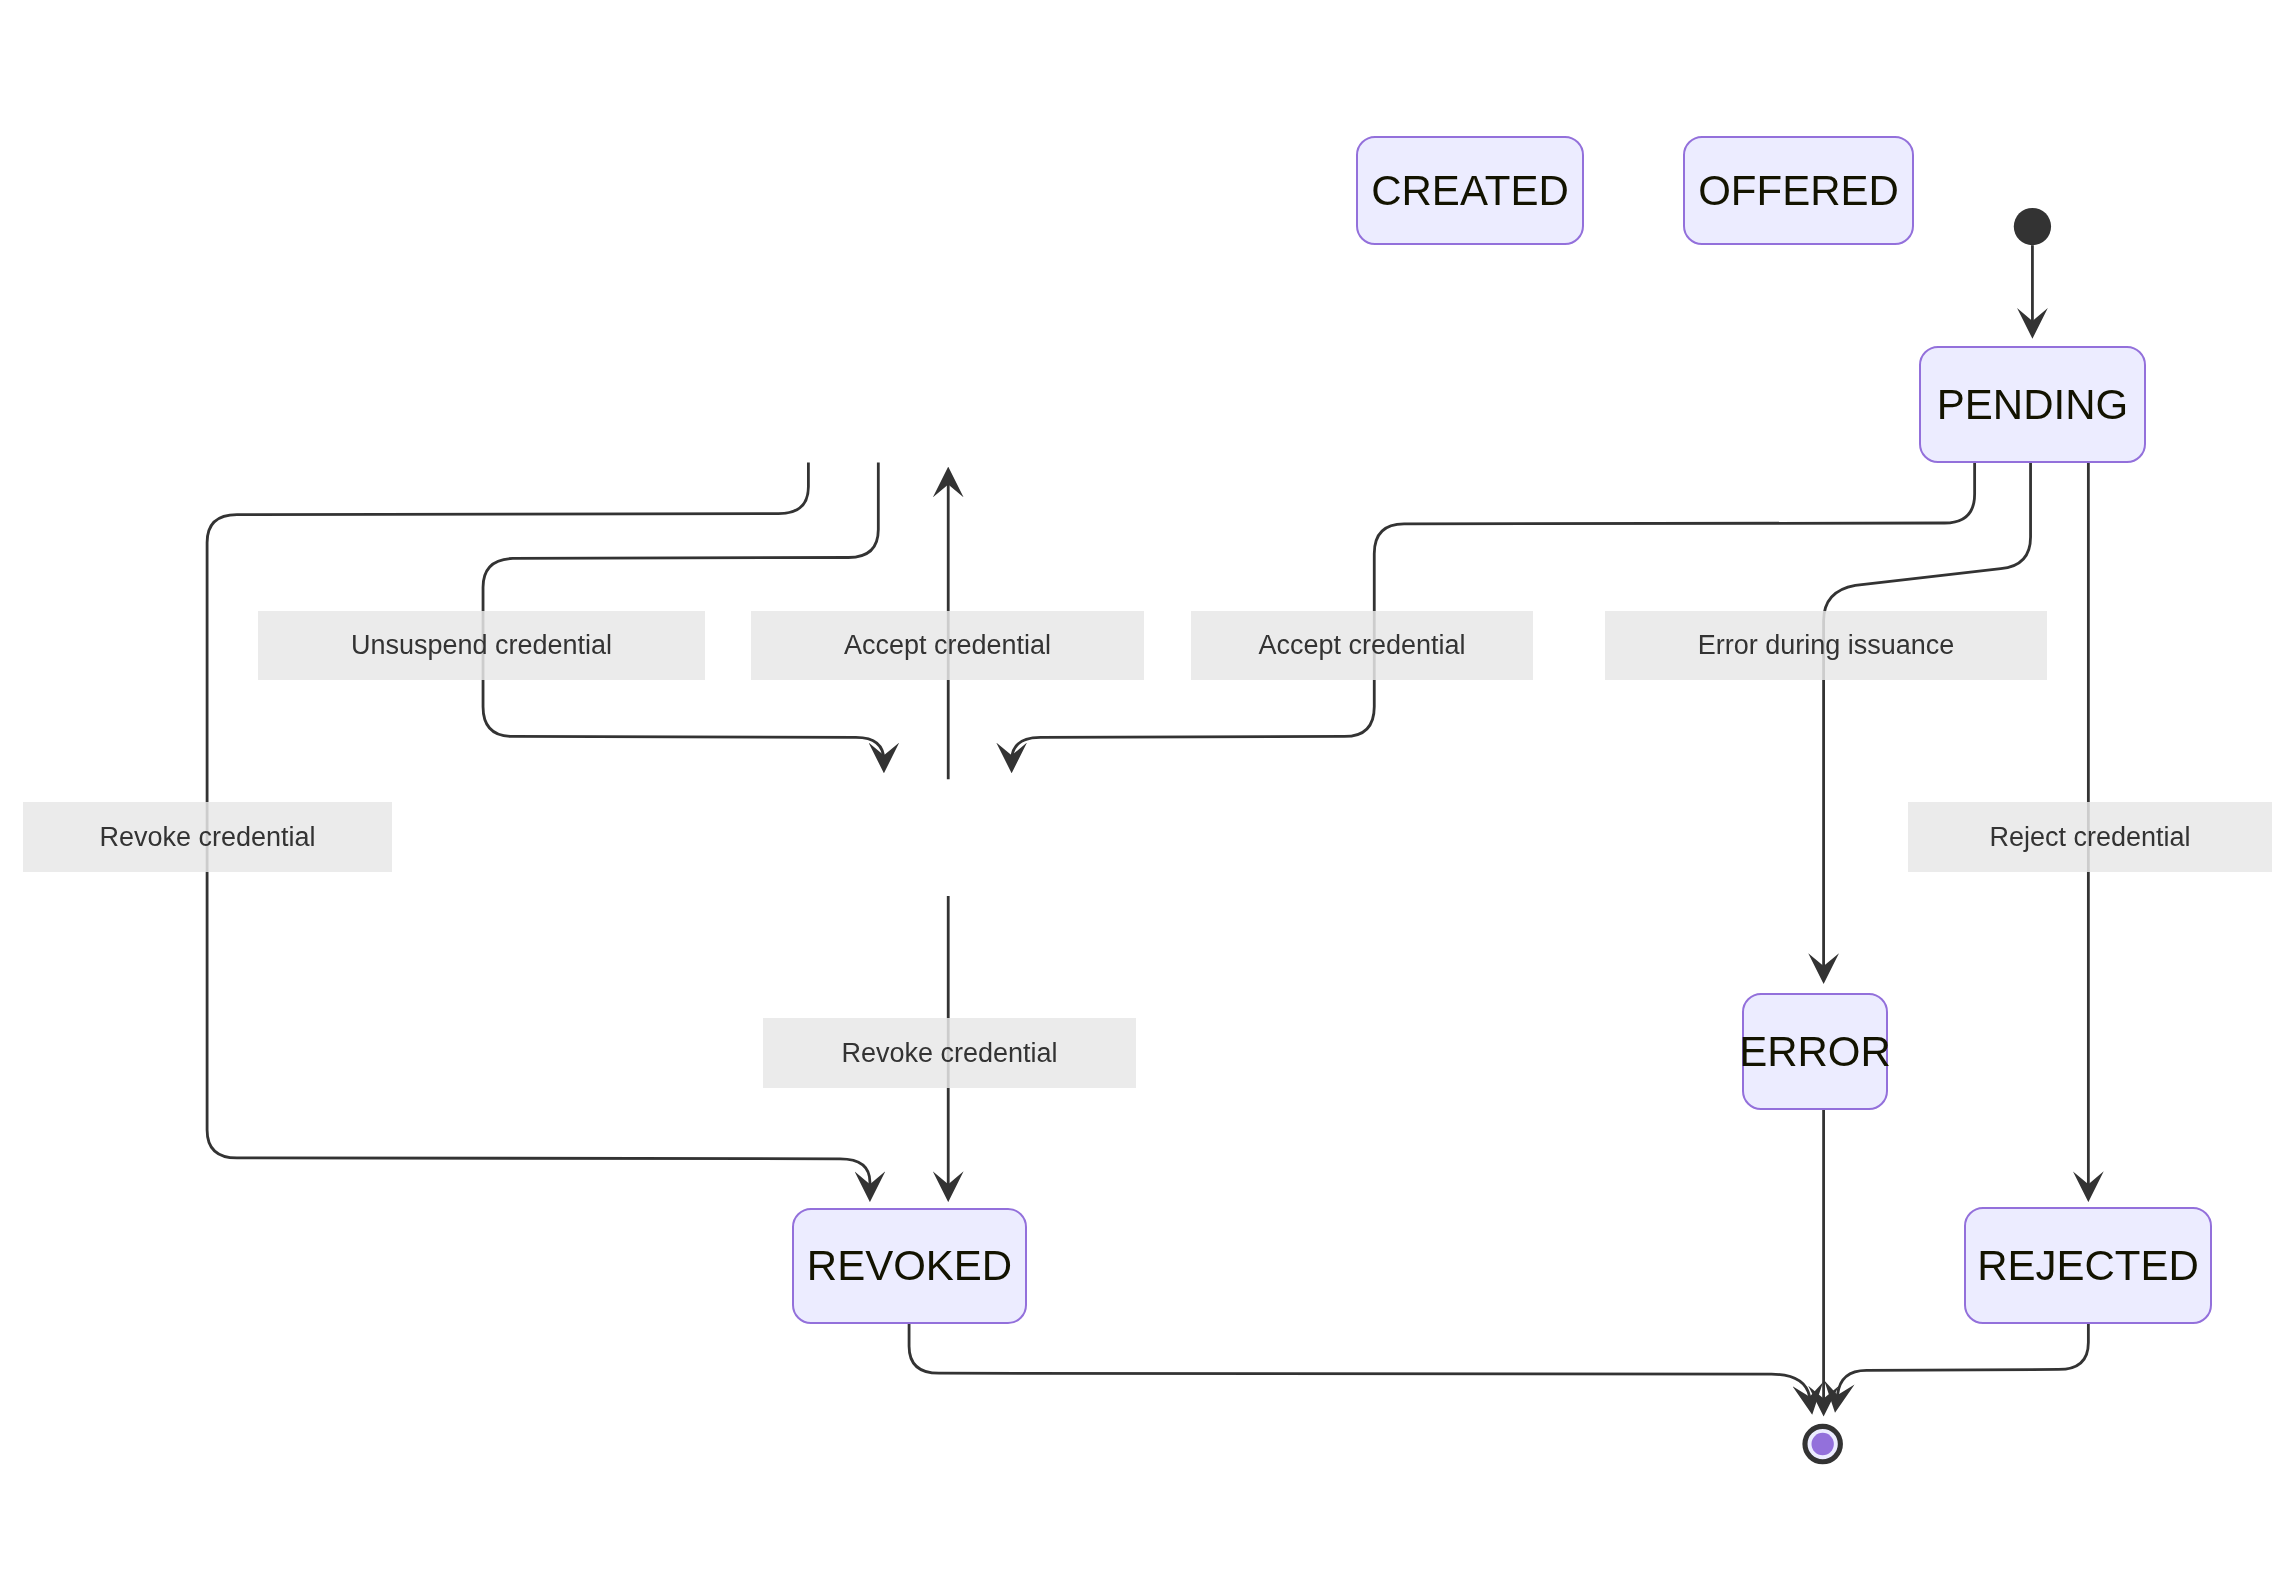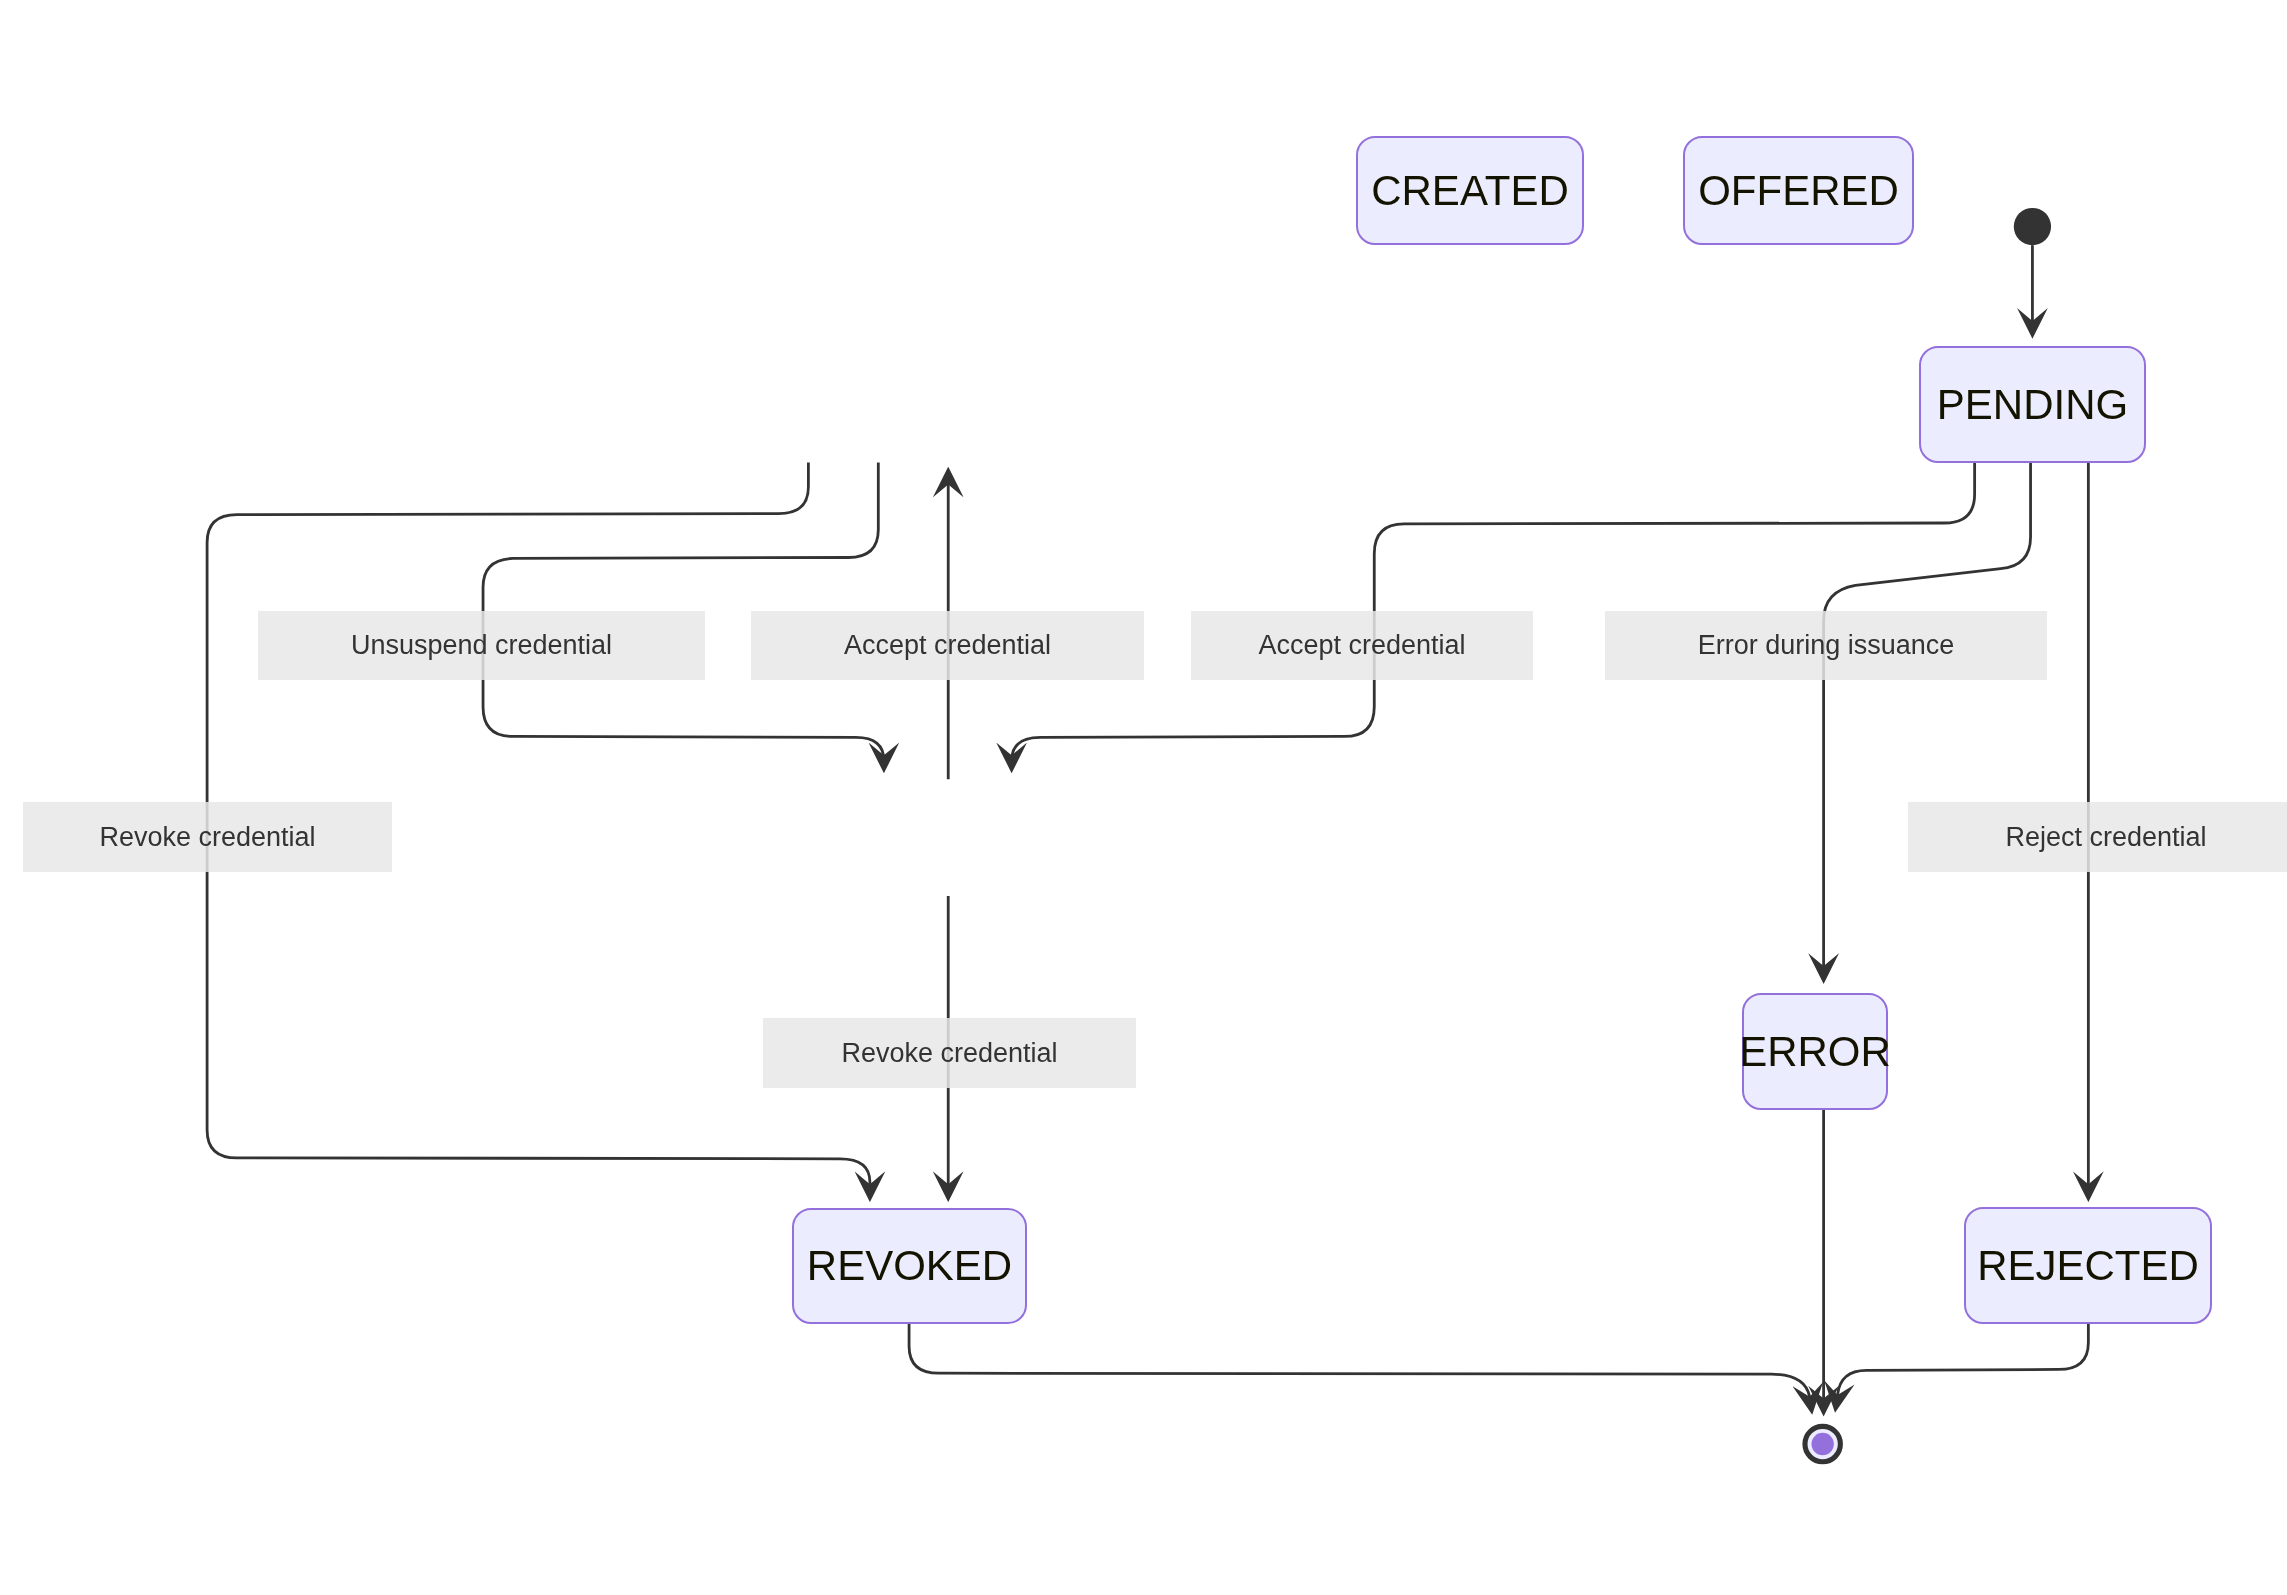--- a/index.html
+++ b/index.html
@@ -63,21 +63,21 @@
       <circle cx="1955" cy="1549" r="19" fill="#ECECFF" stroke="#333333" stroke-width="5.5"></circle>
       <circle cx="1955" cy="1549" r="12" fill="#9370DB"></circle>
     </g>
   </svg>
 
   <div class="edge-label" style="left:258px;top:611px;width:447px;height:69px;">Unsuspend credential</div>
   <div class="edge-label" style="left:751px;top:611px;width:393px;height:69px;">Accept credential</div>
   <div class="edge-label" style="left:1191px;top:611px;width:342px;height:69px;">Accept credential</div>
   <div class="edge-label" style="left:1605px;top:611px;width:442px;height:69px;">Error during issuance</div>
   <div class="edge-label" style="left:23px;top:802px;width:369px;height:70px;">Revoke credential</div>
-  <div class="edge-label" style="left:1908px;top:802px;width:364px;height:70px;padding-left:16px;">Reject credential</div>
+  <div class="edge-label" style="left:1908px;top:802px;width:364px;height:70px;">Reject credential</div>
   <div class="edge-label" style="left:763px;top:1018px;width:373px;height:70px;">Revoke credential</div>
 
   <div class="state-node" style="left:1356px;top:136px;width:228px;height:109px;">CREATED</div>
   <div class="state-node" style="left:1683px;top:136px;width:231px;height:109px;">OFFERED</div>
   <div class="state-node" style="left:1919px;top:346px;width:227px;height:117px;">PENDING</div>
   <div class="state-node" style="left:1731px;top:993px;width:146px;height:117px;margin-left:11px;">ERROR</div>
   <div class="state-node" style="left:792px;top:1208px;width:235px;height:116px;">REVOKED</div>
   <div class="state-node" style="left:1964px;top:1207px;width:248px;height:117px;">REJECTED</div>
 
 </div>

